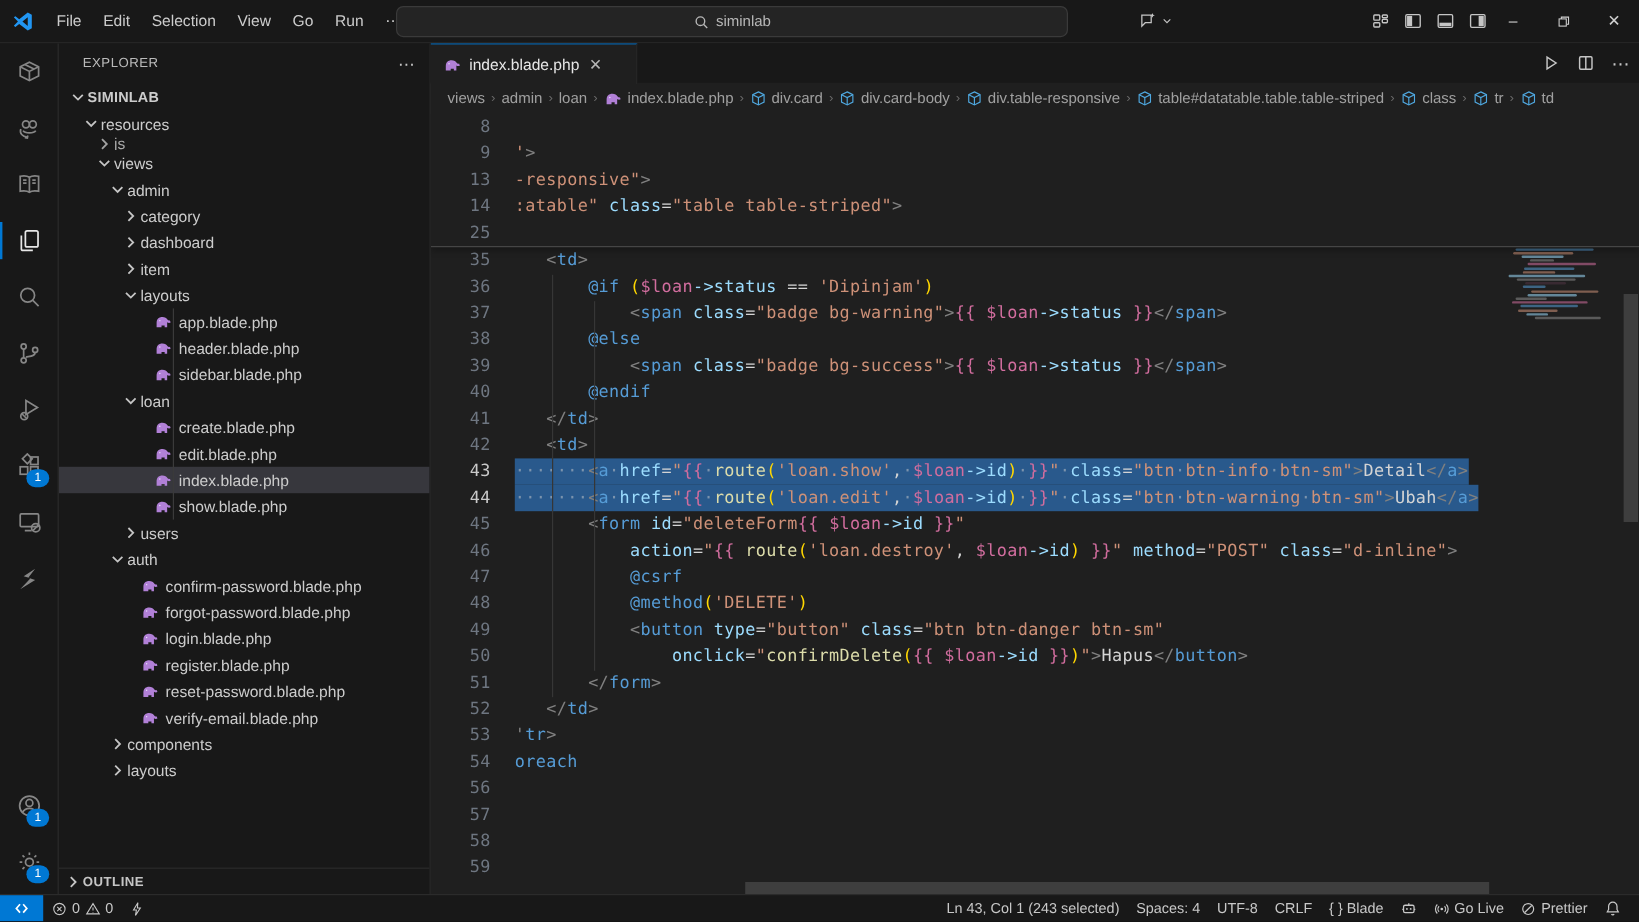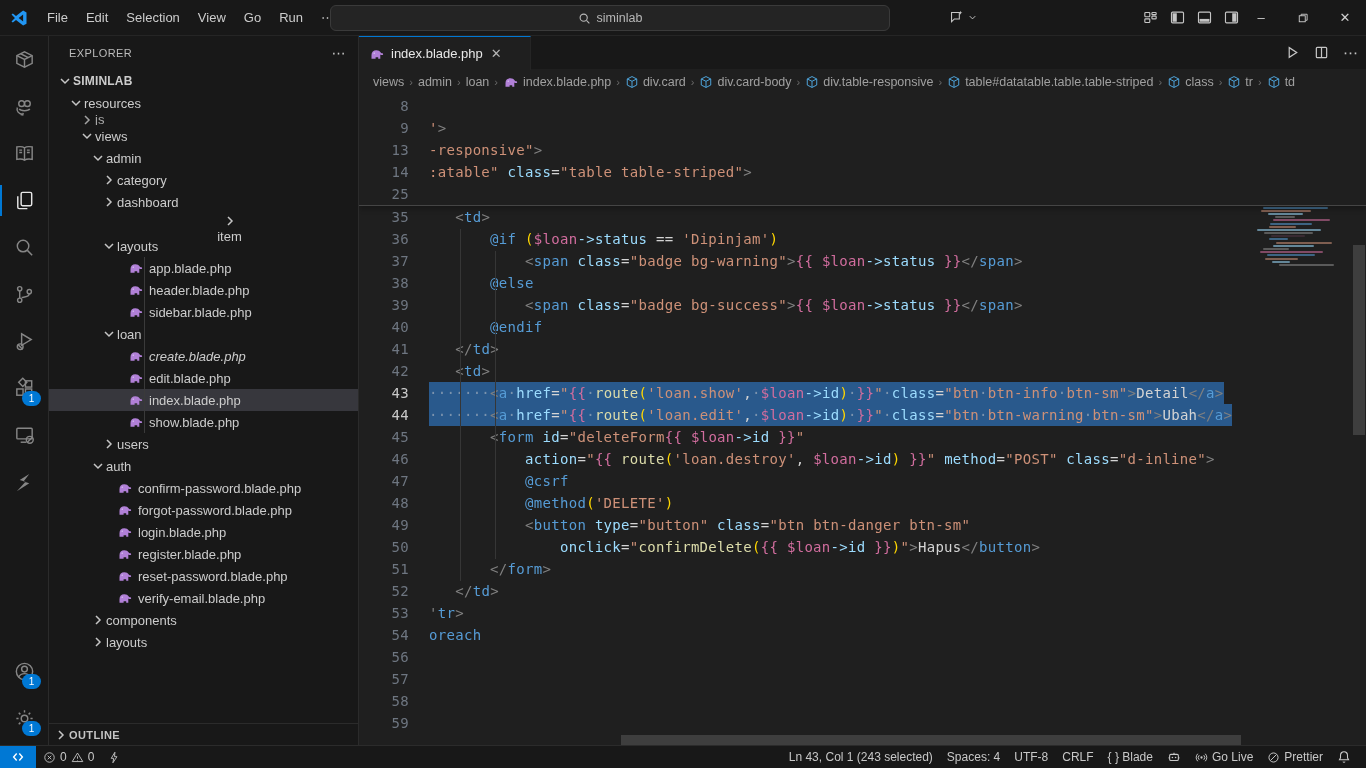--- a/index.html
+++ b/index.html
@@ -332,21 +332,21 @@
           <span>category</span>
         </div>
         <div class="tree-row" style="padding-left: 52px;">
           <span class="chev">
             <svg width="16" height="16" viewBox="0 0 16 16" fill="none" stroke="currentColor" stroke-width="1.5">
               <path d="M6 4l4 4-4 4"></path>
             </svg>
           </span>
           <span>dashboard</span>
         </div>
-        <div class="tree-row" style="padding-left: 52px; flex-direction: column;">
+        <div class="tree-row" style="padding-left: 52px;">
           <span class="chev">
             <svg width="16" height="16" viewBox="0 0 16 16" fill="none" stroke="currentColor" stroke-width="1.5">
               <path d="M6 4l4 4-4 4"></path>
             </svg>
           </span>
           <span>item</span>
         </div>
         <div class="tree-row" style="padding-left: 52px;">
           <span class="chev">
             <svg width="16" height="16" viewBox="0 0 16 16" fill="none" stroke="currentColor" stroke-width="1.5">
@@ -386,21 +386,21 @@
           <span>sidebar.blade.php</span>
         </div>
         <div class="tree-row" style="padding-left: 52px;">
           <span class="chev">
             <svg width="16" height="16" viewBox="0 0 16 16" fill="none" stroke="currentColor" stroke-width="1.5">
               <path d="M4 6l4 4 4-4"></path>
             </svg>
           </span>
           <span>loan</span>
         </div>
-        <div class="tree-row" style="padding-left: 63px; font-style: italic;">
+        <div class="tree-row" style="padding-left: 63px;">
           <span class="chev"></span>
           <span class="ficon">
             <svg width="16" height="16" viewBox="0 0 16 16">
               <path fill="#b180d7" d="M2.5 12.8V8.9c0-2.9 1.9-4.7 4.8-4.7 2.2 0 3.5.9 4.2 2.1.5.8 1.3 1.1 2.1.7l.6 1.7c-.9.6-2.1.5-2.9-.2v4.3h-2.1v-1.5H6.6v1.5H2.5z"></path>
               <circle cx="5.2" cy="7.2" r=".6" fill="#e7defa"></circle>
             </svg>
           </span>
           <span>create.blade.php</span>
         </div>
         <div class="tree-row" style="padding-left: 63px;">

